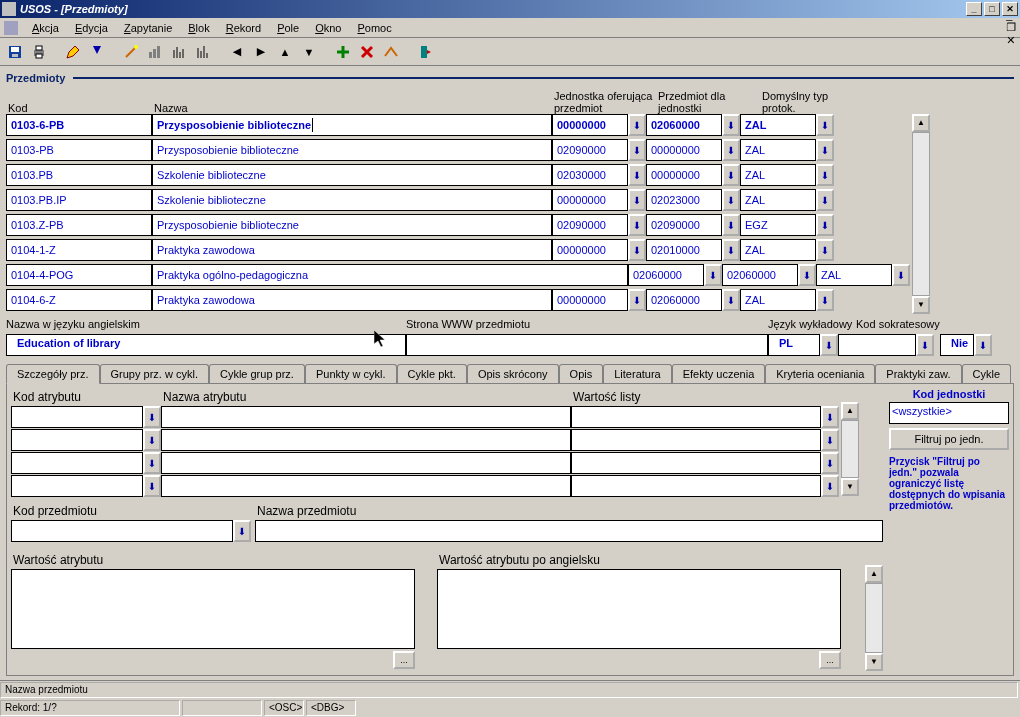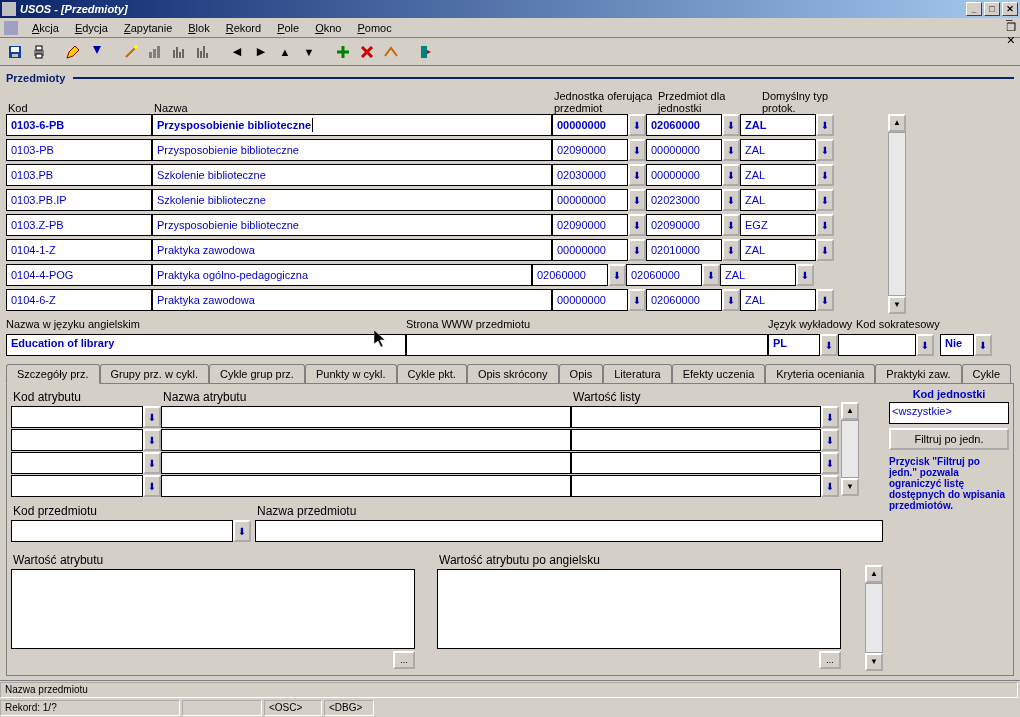--- a/index.html
+++ b/index.html
@@ -40,21 +40,21 @@
 .scroll-track { flex: 1; background: #e8e8e8; border: 1px solid #a0a0a0; }
 
 .side-btns { width: 110px; margin-left: 8px; display: flex; flex-direction: column; gap: 2px; }
 .side-btn { height: 22px; background: #d4d0c8; border: 2px outset #fff; text-align: center; line-height: 18px; cursor: default; }
 .side-btn.bold { font-weight: bold; }
 .side-note { font-size: 10px; text-align: center; margin-top: 4px; color: #000; }
 
 .row2 { display: flex; margin-top: 2px; }
 .field-group { display: flex; flex-direction: column; }
 .field-label { font-size: 11px; color: #000; padding: 2px 0; }
-.field-input { border: 1px solid #000; background: #fff; color: #0000cc; padding: 2px 4px; height: 22px; font-weight: bold; }
+.field-input { border: 1px solid #000; background: #fff; color: #0000cc; padding: 2px 10px; height: 22px; font-weight: bold; }
 
 .tabs { display: flex; margin-top: 8px; border-bottom: 1px solid #808080; }
 .tab { background: #d4d0c8; border: 1px solid #808080; border-bottom: none; padding: 3px 10px; margin-right: 0px; border-top-left-radius: 3px; border-top-right-radius: 3px; cursor: default; font-size: 11px; }
 .tab.active { background: #d4d0c8; border-bottom: 1px solid #d4d0c8; margin-bottom: -1px; position: relative; }
 
 .tab-body { border: 1px solid #808080; border-top: none; padding: 4px; display: flex; }
 
 .attr-left { flex: 1; }
 .attr-table { display: flex; }
 .attr-col { display: flex; flex-direction: column; }
@@ -268,21 +268,21 @@
           <div class="cell" style="width:400px">Praktyka zawodowa</div>
           <div class="cell" style="width:76px">00000000</div>
           <div class="ddbtn">⬇</div>
           <div class="cell" style="width:76px">02010000</div>
           <div class="ddbtn">⬇</div>
           <div class="cell" style="width:76px">ZAL</div>
           <div class="ddbtn">⬇</div>
         </div>
         <div class="grid-row">
           <div class="cell" style="width:146px">0104-4-POG</div>
-          <div class="cell" style="width:380px">Praktyka ogólno-pedagogiczna</div>
+          <div class="cell" style="width:476px">Praktyka ogólno-pedagogiczna</div>
           <div class="cell" style="width:76px">02060000</div>
           <div class="ddbtn">⬇</div>
           <div class="cell" style="width:76px">02060000</div>
           <div class="ddbtn">⬇</div>
           <div class="cell" style="width:76px">ZAL</div>
           <div class="ddbtn">⬇</div>
         </div>
         <div class="grid-row">
           <div class="cell" style="width:146px">0104-6-Z</div>
           <div class="cell" style="width:400px">Praktyka zawodowa</div>
@@ -441,21 +441,21 @@
   </div>
 </div>
 
 <div class="statusbar">
   <div class="status-row">
       <div class="status-cell" style="flex:1">Nazwa przedmiotu</div>
     </div>
   <div class="status-row">
     <div class="status-cell" style="width:180px">Rekord: 1/?</div>
     <div class="status-cell" style="width:80px"></div>
-    <div class="status-cell" style="width:58px">&lt;OSC&gt;</div>
+    <div class="status-cell" style="width:40px">&lt;OSC&gt;</div>
     <div class="status-cell" style="width:50px">&lt;DBG&gt;</div>
     <div style="flex:1"></div>
   </div>
 </div>
 
 <svg class="cursor-arrow" width="16" height="20">
     <path d="M0 0 L0 14 L4 11 L7 17 L9 16 L6 10 L11 10 Z" fill="#000" stroke="#fff" stroke-width="0.5"></path>
   </svg>
 
 </body></html>

